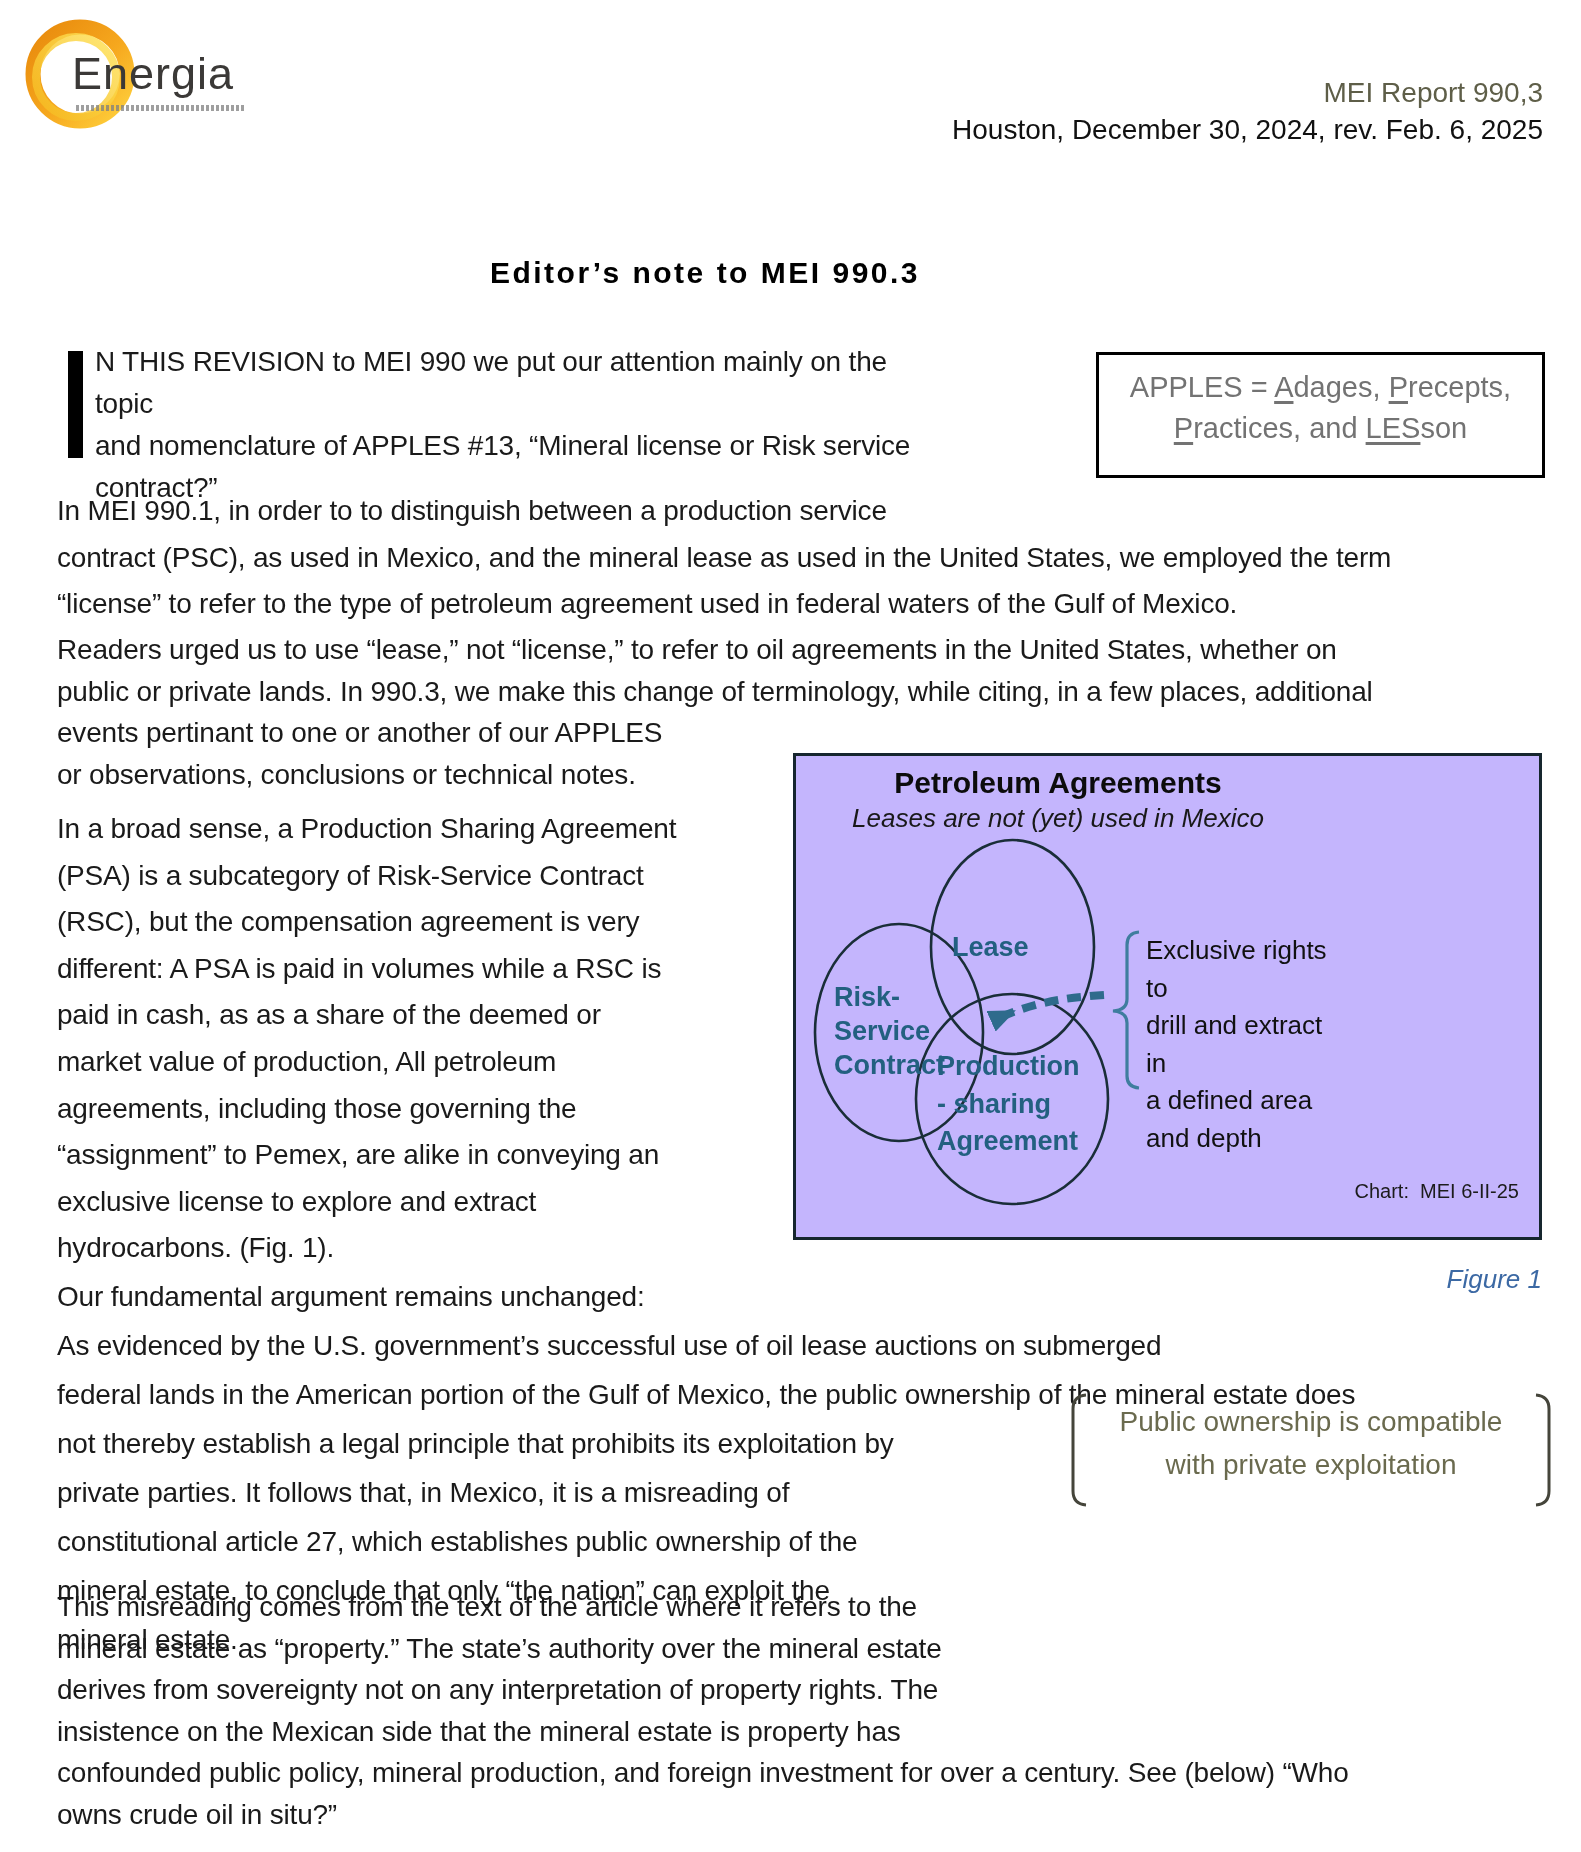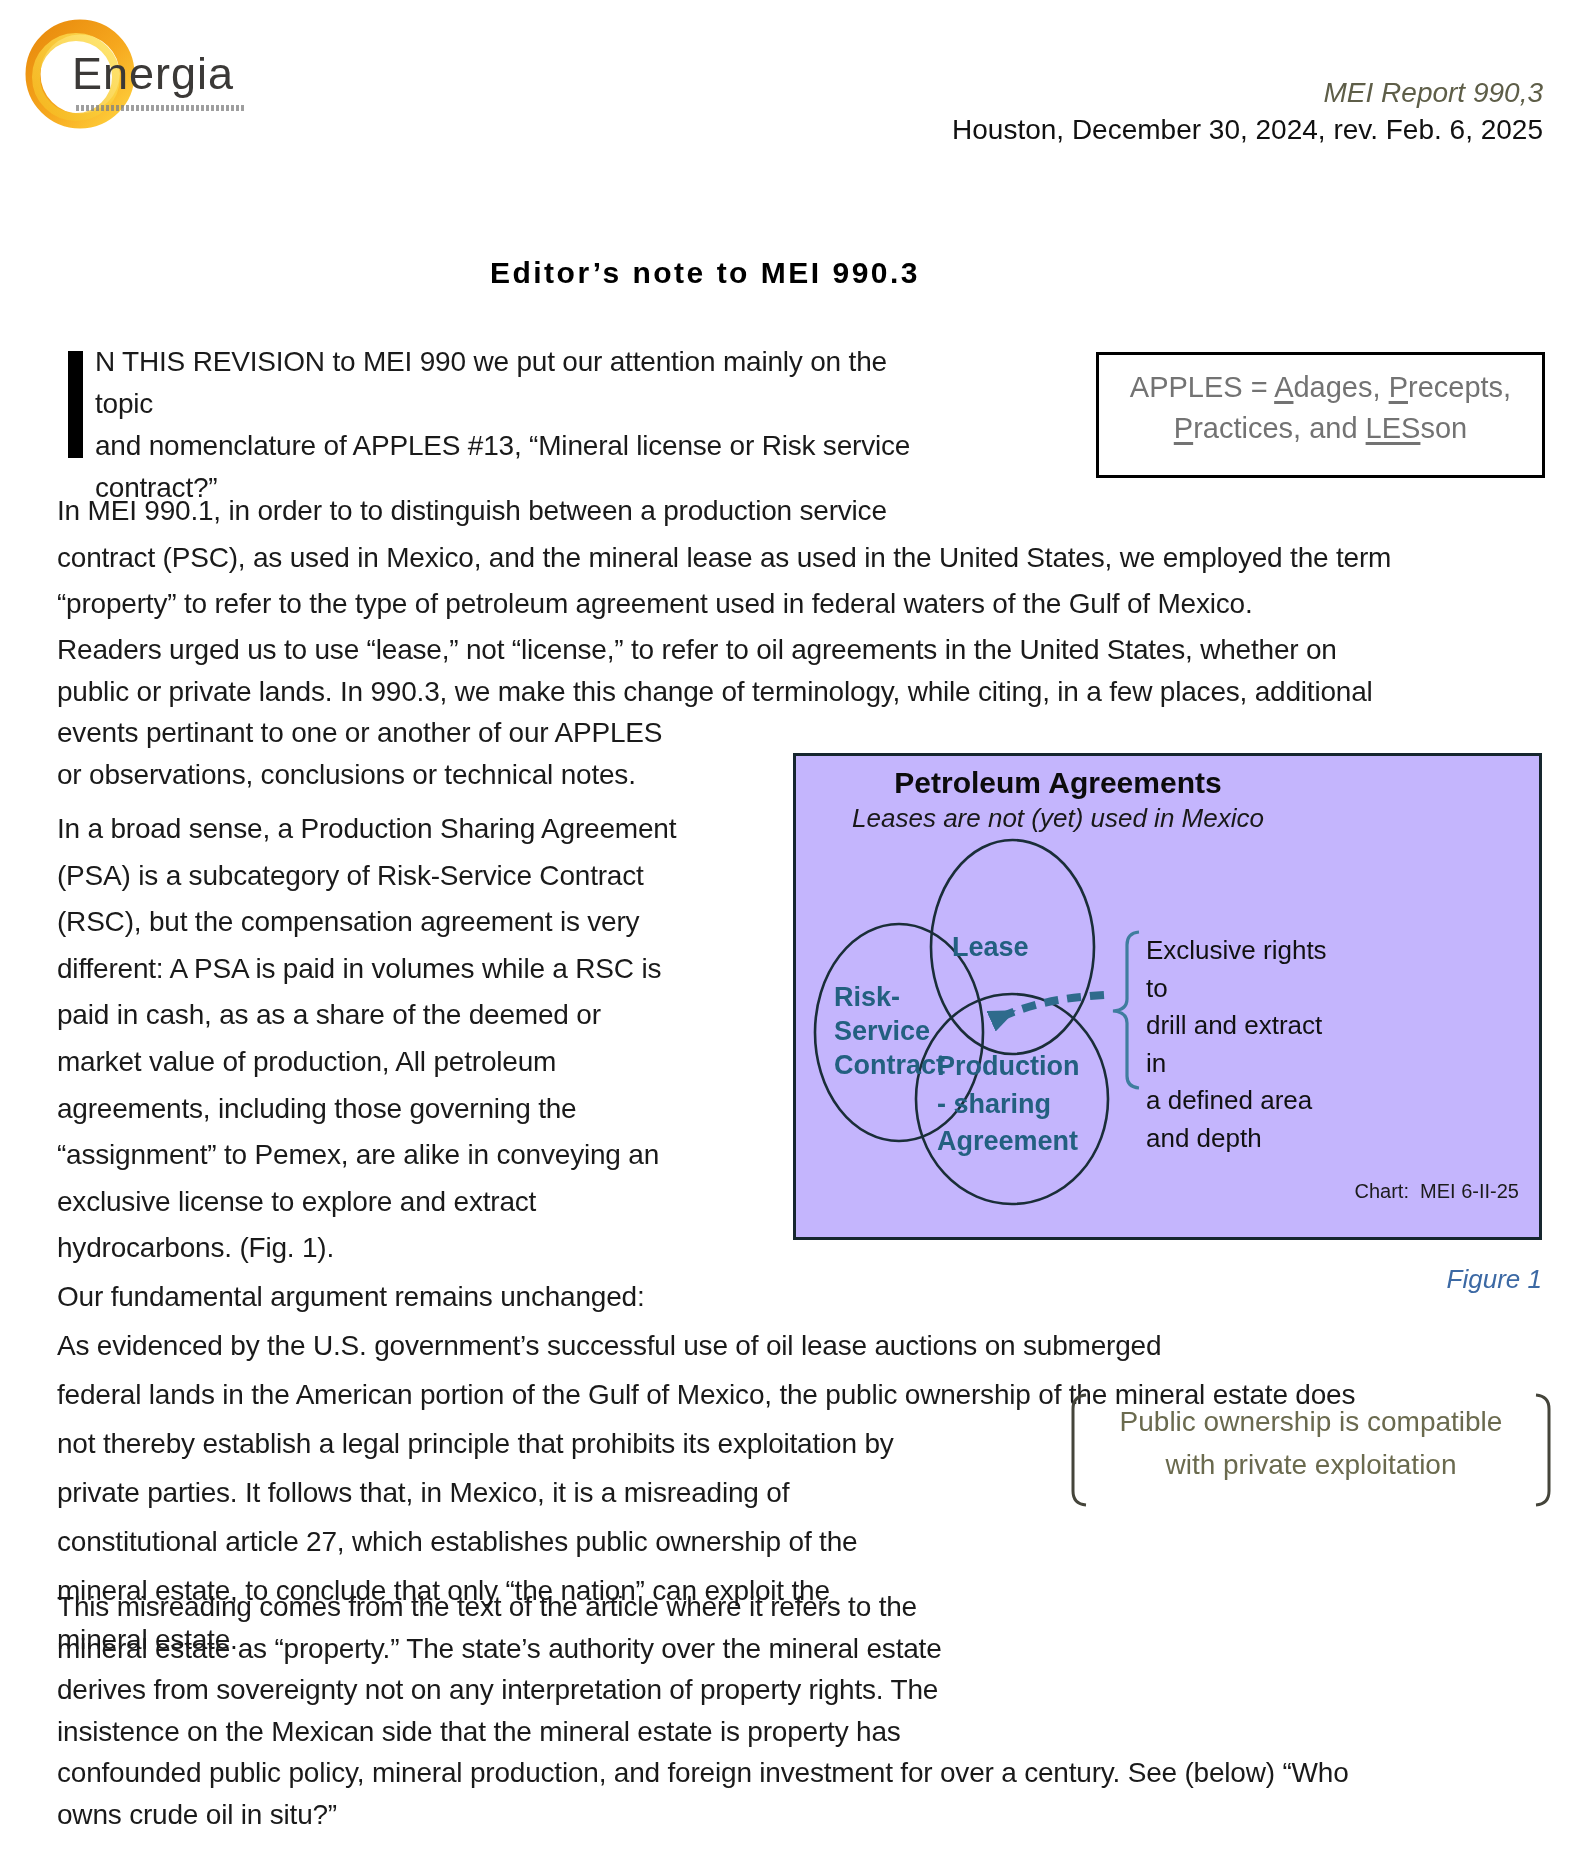--- a/index.html
+++ b/index.html
@@ -2,21 +2,21 @@
 <html><head>
 <meta charset="utf-8">
 <style>
   html,body{margin:0;padding:0;background:#ffffff;}
   .page{position:relative;width:1581px;height:1852px;background:#ffffff;overflow:hidden;
         font-family:"Liberation Sans",sans-serif;color:#151515;}
   .abs{position:absolute;}
   .lines{white-space:pre-line;}
   
   .hdr-right{top:74px;left:700px;width:843px;text-align:right;line-height:37px;font-size:28px;}
-  .report-id{color:#5e5e48;font-style:italic;}
+  .report-id{color:#5e5e48;}
   .dateline{color:#111111;}
   
   .logo{top:10px;left:14px;width:310px;height:128px;}
   .logo svg{position:absolute;top:0;left:0;}
   .logo-word{position:absolute;left:58px;top:38px;font-size:45px;font-weight:500;color:#3b3937;letter-spacing:1px;}
   .logo-tagline{position:absolute;left:62px;top:95px;width:168px;height:6px;opacity:.75;
       background:repeating-linear-gradient(90deg,#7f7f7f 0 3px,rgba(0,0,0,0) 3px 5px);}
   
   .title{top:256px;left:0;width:1410px;text-align:center;font-size:30px;font-weight:700;letter-spacing:2.5px;color:#000;}
   
@@ -88,21 +88,21 @@
 and nomenclature of APPLES #13, “Mineral license or Risk service
 contract?”</div>
 
   <div class="abs apples">
     <div><span>APPLES = </span><span class="u">A</span><span>dages, </span><span class="u">P</span><span>recepts,</span></div>
     <div><span class="u">P</span><span>ractices, and </span><span class="u">LES</span><span>son</span></div>
   </div>
 
   <div class="abs para p2 lines">In MEI 990.1, in order to to distinguish between a production service
 contract (PSC), as used in Mexico, and the mineral lease as used in the United States, we employed the term
-“property” to refer to the type of petroleum agreement used in federal waters of the Gulf of Mexico.</div>
+“license” to refer to the type of petroleum agreement used in federal waters of the Gulf of Mexico.</div>
   <div class="abs para p3 lines">Readers urged us to use “lease,” not “license,” to refer to oil agreements in the United States, whether on
 public or private lands. In 990.3, we make this change of terminology, while citing, in a few places, additional
 events pertinant to one or another of our APPLES
 or observations, conclusions or technical notes.</div>
   <div class="abs para p4 lines">In a broad sense, a Production Sharing Agreement
 (PSA) is a subcategory of Risk-Service Contract
 (RSC), but the compensation agreement is very
 different: A PSA is paid in volumes while a RSC is
 paid in cash, as as a share of the deemed or
 market value of production, All petroleum

